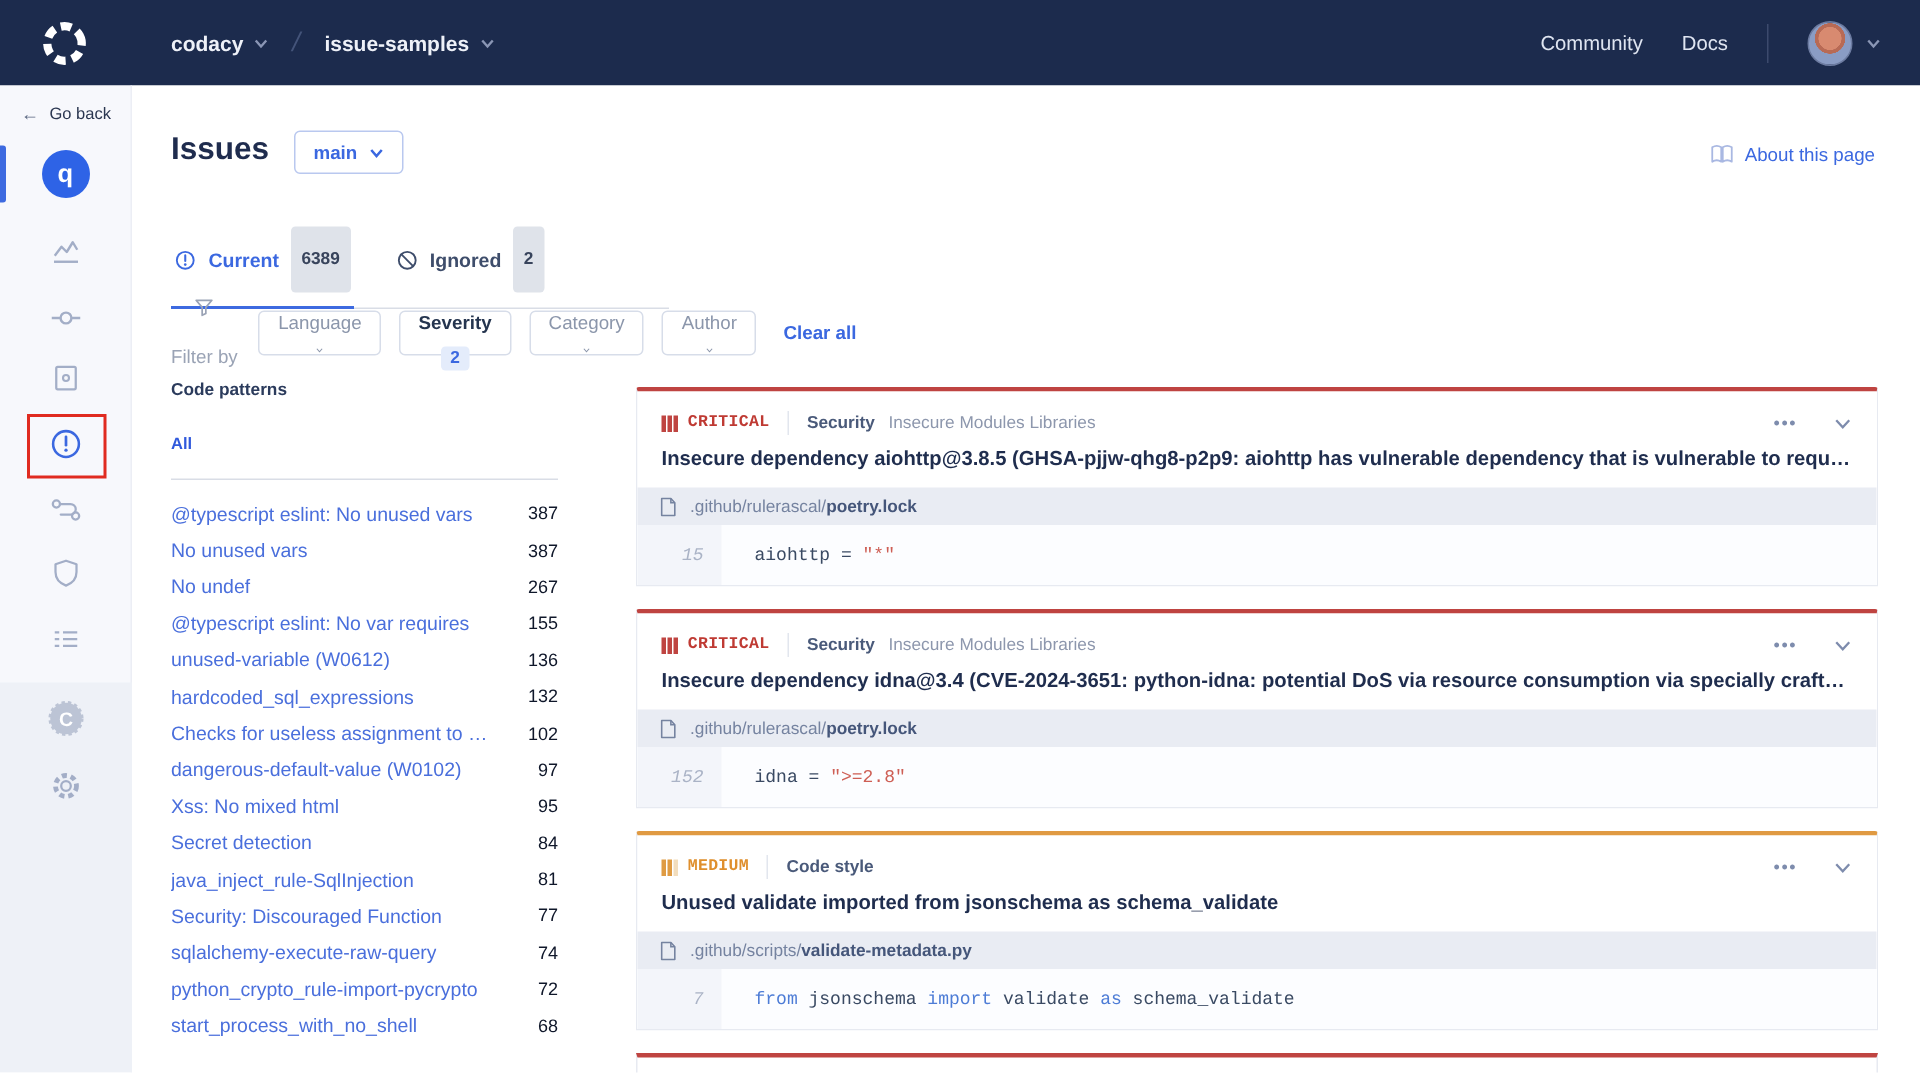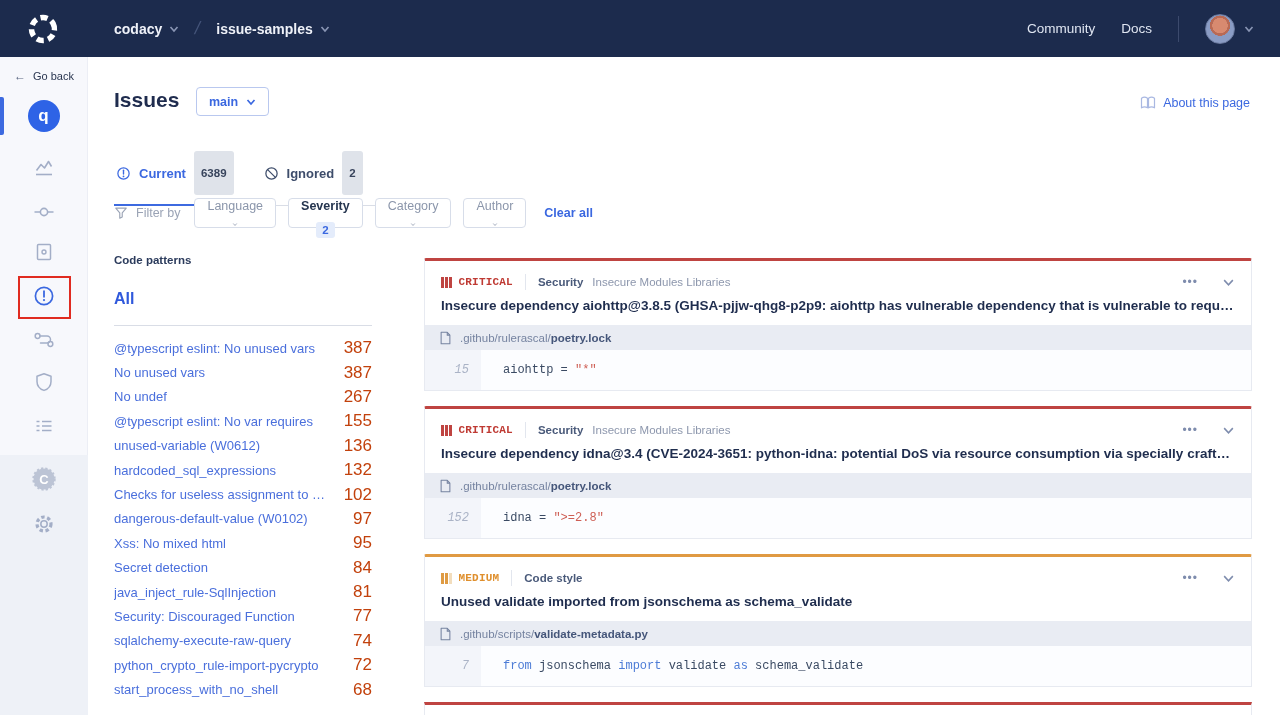--- a/index.html
+++ b/index.html
@@ -62,36 +62,36 @@
     border-bottom:1px solid #d9dde6; }
   .tab { display:flex; align-items:center; gap:8px; padding:4px 2px 9px 2px; cursor:pointer;
     border-bottom:2px solid transparent; margin-bottom:-1px; }
   .tab .lbl { font-size:13px; font-weight:bold; color:#3e4d6b; }
   .tab.active { border-bottom-color:#3d6ae0; }
   .tab.active .lbl { color:#3b68e0; }
   .count-badge { background:#dfe3ea; color:#38445c; font-size:11.5px; font-weight:bold;
     border-radius:3px; padding:16px 7px; }
   
   .filters { position:absolute; left:26px; top:141px; display:flex; align-items:center; gap:12px; }
-  .filterby { display:flex; align-items:center; gap:8px; font-size:12.5px; color:#9aa3b5; margin-right:2px; }
+  .filterby { display:flex; align-items:center; gap:19px; font-size:12.5px; color:#9aa3b5; margin-right:2px;flex-direction:column; }
   .filter-btn { height:30px; padding:0 12px; border:1px solid #d7dde9; border-radius:4px; background:#fff;
     display:flex; align-items:center; gap:9px; cursor:pointer;flex-direction:column; }
   .filter-btn .lbl { font-size:12.5px; color:#8b96ab; }
   .filter-btn.has-count .lbl { color:#25354f; font-weight:bold; }
   .mini-badge { background:#e4ecfb; color:#3b68e0; font-size:11.5px; font-weight:bold; border-radius:3px; padding:2px 6px; }
   .clear-all { font-size:12.5px; font-weight:bold; color:#3b68e0; cursor:pointer; margin-left:6px; }
   
   .patterns { position:absolute; left:26px; top:197px; width:258px; }
   .patterns-heading { font-size:11.5px; font-weight:bold; color:#2b3b5c; }
-  .patterns-all { margin-top:24px; font-size:16px; font-weight:bold; color:#3059dc; cursor:pointer; }
+  .patterns-all { margin-top:24px; font-size:11px; font-weight:bold; color:#3059dc; cursor:pointer; }
   .patterns-divider { margin-top:17px; border-top:1px solid #d9dde6; }
   .pattern-list { margin-top:10px; }
   .pattern-row { display:flex; align-items:center; justify-content:space-between; height:24.4px; cursor:pointer; }
   .p-label { font-size:13px; color:#4a6fdc; white-space:nowrap; overflow:hidden; text-overflow:ellipsis; max-width:218px; }
-  .p-count { font-size:17px; color:#c2410c; }
+  .p-count { font-size:12px; color:#0f172a; }
   
   .issue-col { position:absolute; left:336px; top:201px; width:828px; }
   .card { border:1px solid #e7eaf1; border-top:3px solid #bf4441; border-radius:2px 2px 0 0;
     background:#fff; margin-bottom:15px; position:relative; }
   .card.sev-medium { border-top-color:#e09a42; }
   .card-head { display:flex; align-items:center; gap:12px; padding:13px 16px 0 16px; height:29px; }
   .sev-badge { display:flex; align-items:center; gap:7px; }
   .sev-bars { display:flex; align-items:flex-end; gap:1.5px; height:11px; }
   .sev-bars i { width:2.5px; background:#bf4441; display:block; }
   .sev-bars i:nth-child(1){height:11px;} .sev-bars i:nth-child(2){height:11px;} .sev-bars i:nth-child(3){height:11px;}

